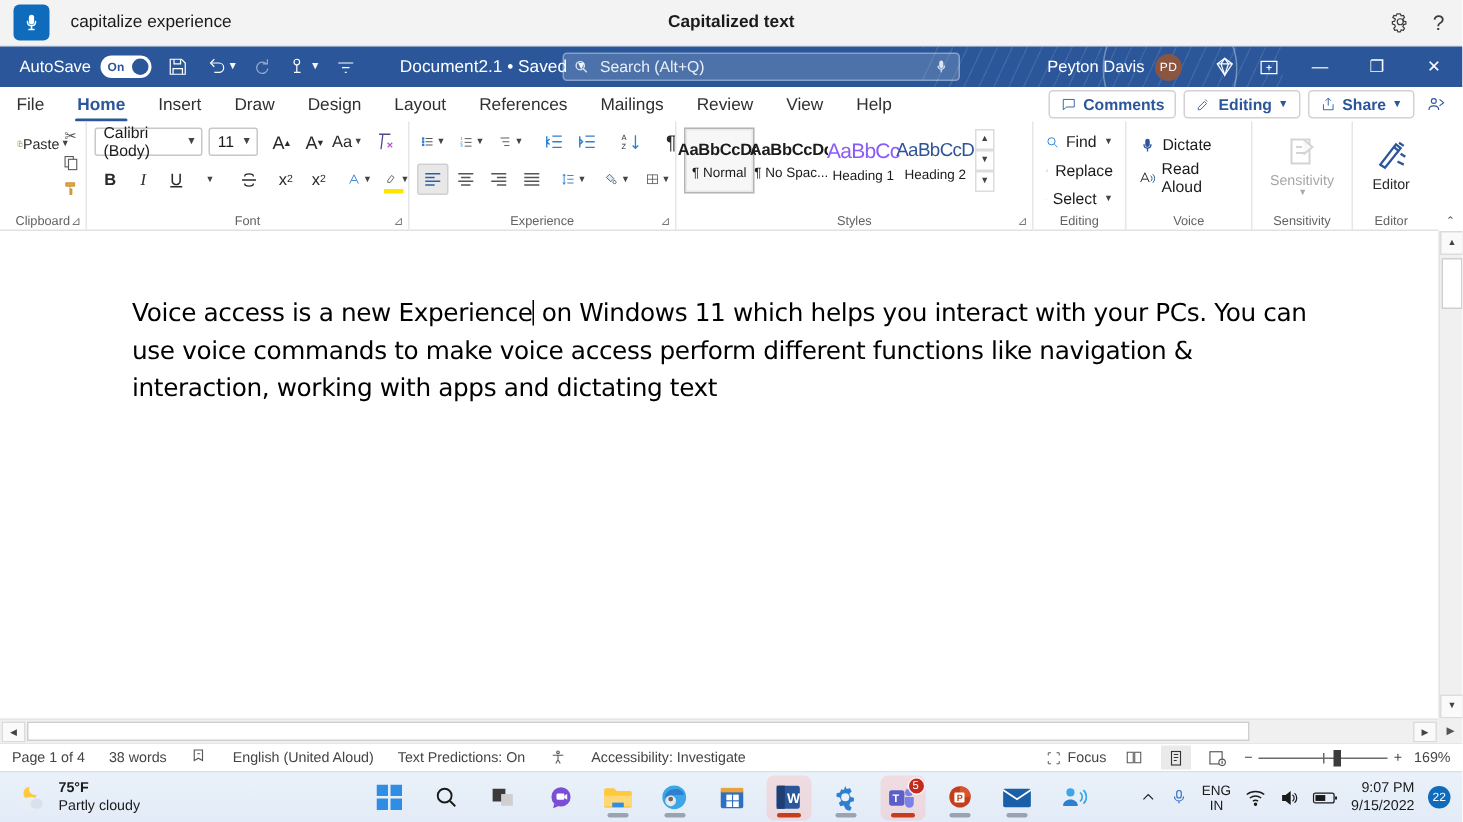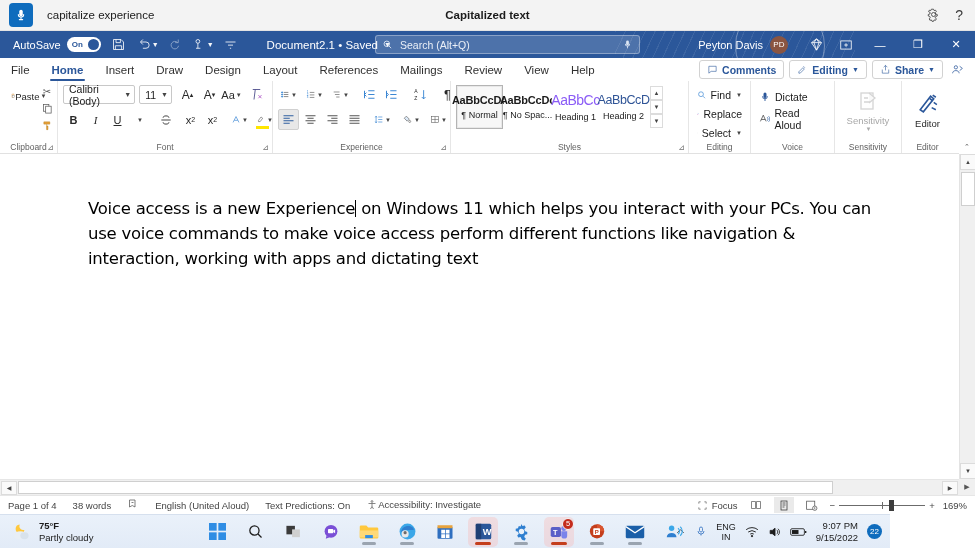--- a/index.html
+++ b/index.html
@@ -239,21 +239,21 @@
   #status-right { margin-left: auto; display: flex; align-items: center; gap: 8px; padding-right: 8px;}
   .vbtn { width: 20px; height: 16px; display: flex; align-items: center; justify-content: center; }
   .vbtn.sel { background: #eaeaea; }
   #zoom-slider { display: flex; align-items: center; gap: 4px; }
   #zoom-track { position: relative; width: 86px; height: 1px; background: #6b6b6b; }
   #zoom-track .tickmid { position: absolute; left: 50%; top: -3px; width: 1px; height: 7px; background: #6b6b6b; }
   #zoom-track .knob { position: absolute; left: 50px; top: -5px; width: 5px; height: 11px; background: #3c3c3c; }
 
   
   #taskbar {
-    position: absolute; top: 514px; left: 0; width: 890px; height: 34px;
+    position: absolute; top: 514px; left: 0; width: 975px; height: 34px;
     background: linear-gradient(180deg,#eaf1fa 0%, #e2ebf7 100%);
     border-top: 1px solid #d6e0ee;
     display: flex; align-items: center;
   }
   #weather { display: flex; align-items: center; gap: 7px; padding-left: 10px; }
   #weather .wtxt { font-size: 9.5px; color: #1b1b1b; line-height: 12px; }
   #weather .wtxt b { font-weight: bold; }
   #tb-center {
     position: absolute; left: 0; right: 0; display: flex; justify-content: center;
     align-items: center; gap: 8px; pointer-events: none;
@@ -755,21 +755,21 @@
     <span>Page 1 of 4</span>
     <span>38 words</span>
     <span>
       <svg width="12" height="12" viewBox="0 0 24 24" fill="none" stroke="#555" stroke-width="1.5">
           <path d="M5 4h11v14l-5.5-3L5 18z"></path>
           <path d="M9 9h4"></path>
         </svg>
     </span>
     <span>English (United Aloud)</span>
     <span>Text Predictions: On</span>
-    <span style="display:flex;align-items:flex-start;gap:0">
+    <span style="display:flex;align-items:center;gap:16px">
       <svg width="12" height="12" viewBox="0 0 24 24" fill="none" stroke="#555" stroke-width="1.4">
           <circle cx="12" cy="5" r="1.8"></circle>
           <path d="M5 9h14M12 9v6M9 20l3-5 3 5"></path>
         </svg>
       <span>Accessibility: Investigate</span>
     </span>
   </div>
   <div id="status-right">
     <span style="display:flex;align-items:center;gap:4px">
       <svg width="11" height="11" viewBox="0 0 24 24" fill="none" stroke="#555" stroke-width="1.4">

